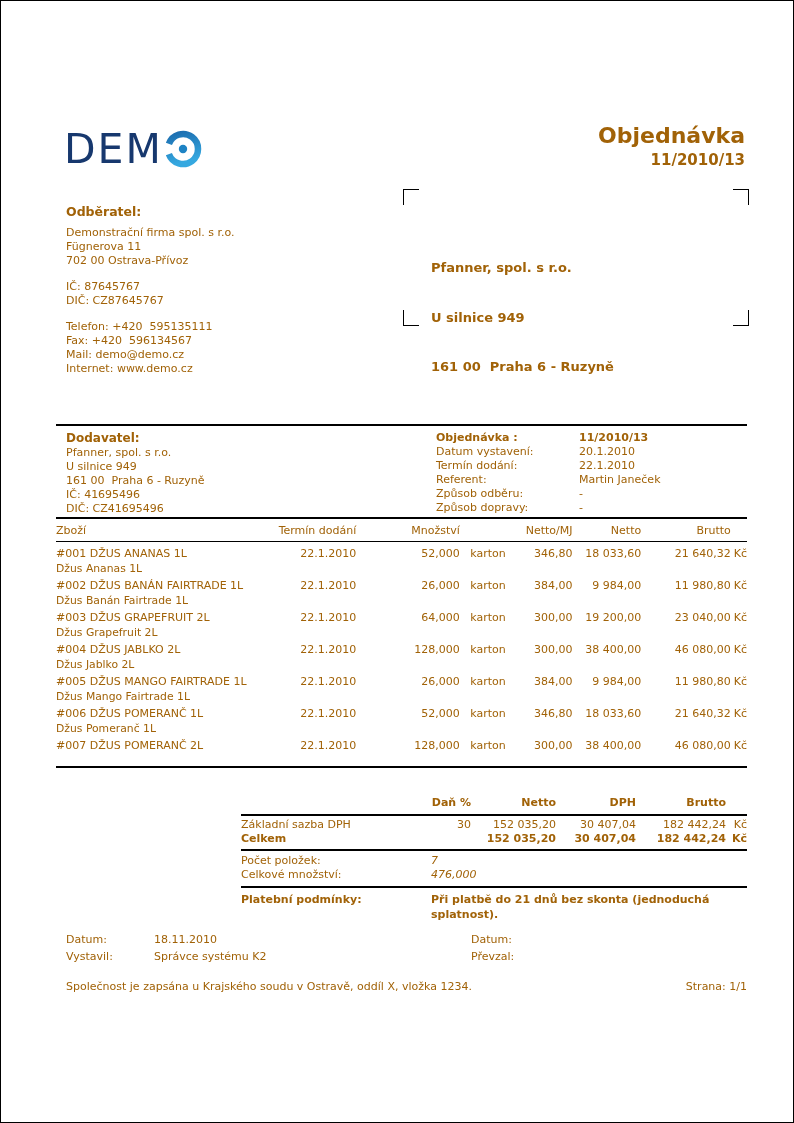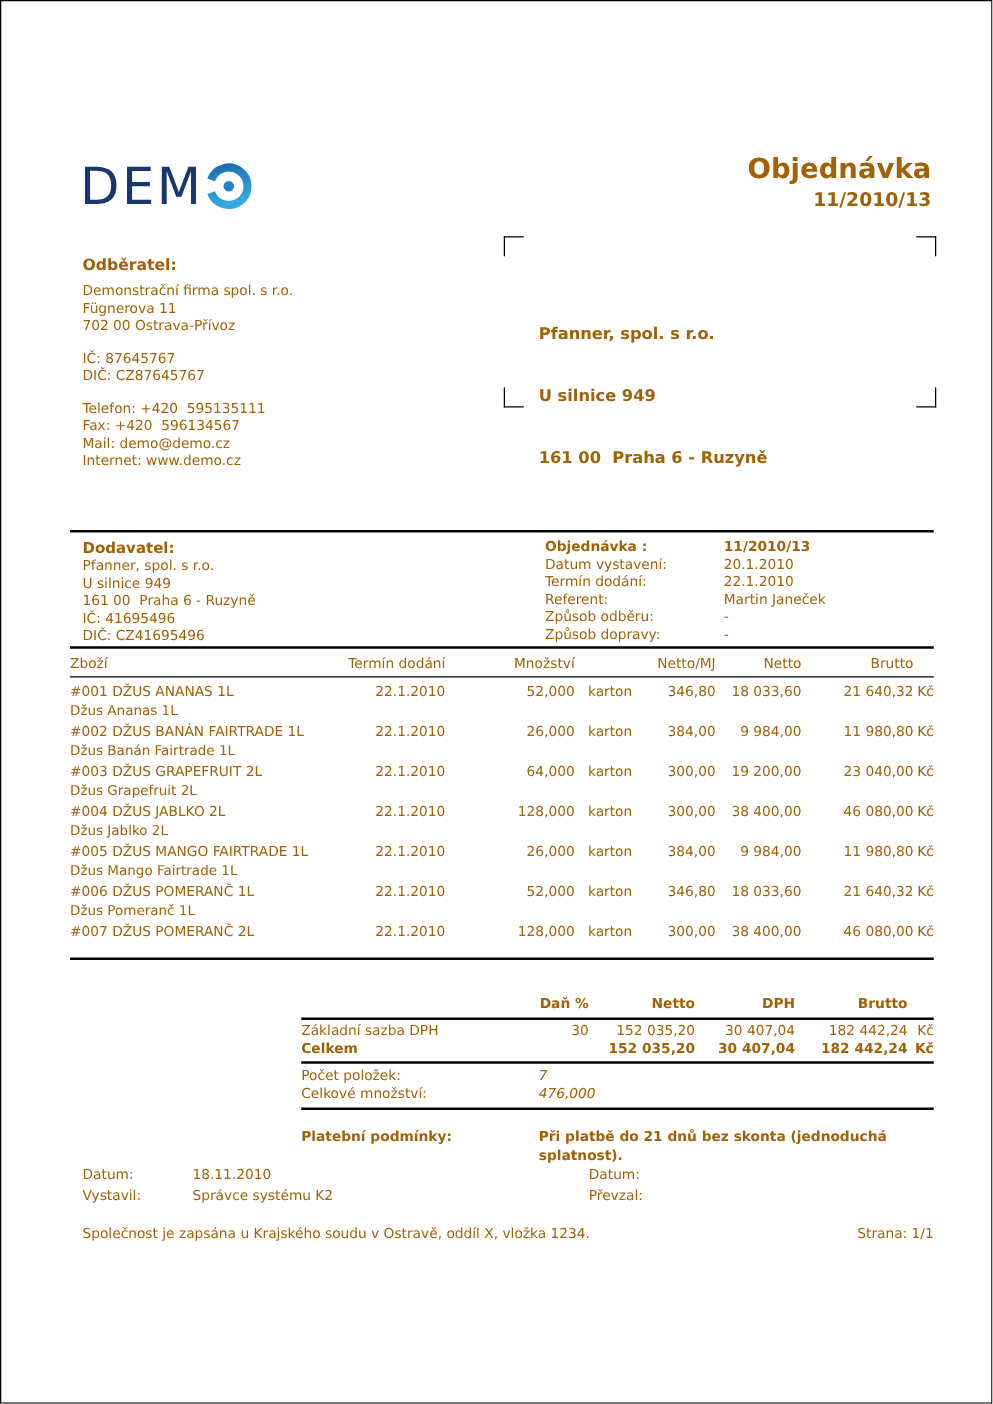--- a/index.html
+++ b/index.html
@@ -66,21 +66,21 @@
   .s-lbl    { width:185px; text-align:left; }
   .s-dan    { width:45px;  text-align:right; }
   .s-netto  { width:85px;  text-align:right; }
   .s-dph    { width:80px;  text-align:right; }
   .s-brutto { width:90px;  text-align:right; }
   .s-kc     { width:21px;  text-align:right; }
   .s-counts { border-bottom:2px solid #000; padding:3px 0 4px; }
   .cnt-row { display:flex; line-height:14px; }
   .cnt-row .s-lbl { width:185px; }
   .cnt-row .val { font-style:italic; padding-left:5px; }
-  .s-pay { display:flex; padding-top:15px; font-weight:bold; }
+  .s-pay { display:flex; padding-top:5px; font-weight:bold; }
   .s-pay .s-lbl { width:185px; }
   .s-pay .val { width:316px; padding-left:5px; line-height:14.5px; }
 
   
   .sig { top:930px; }
   .sig-left { left:65px; }
   .sig-right { left:470px; }
   .sig-row { display:flex; font-size:11px; line-height:17px; }
   .sig-row .lbl { width:88px; }
 

